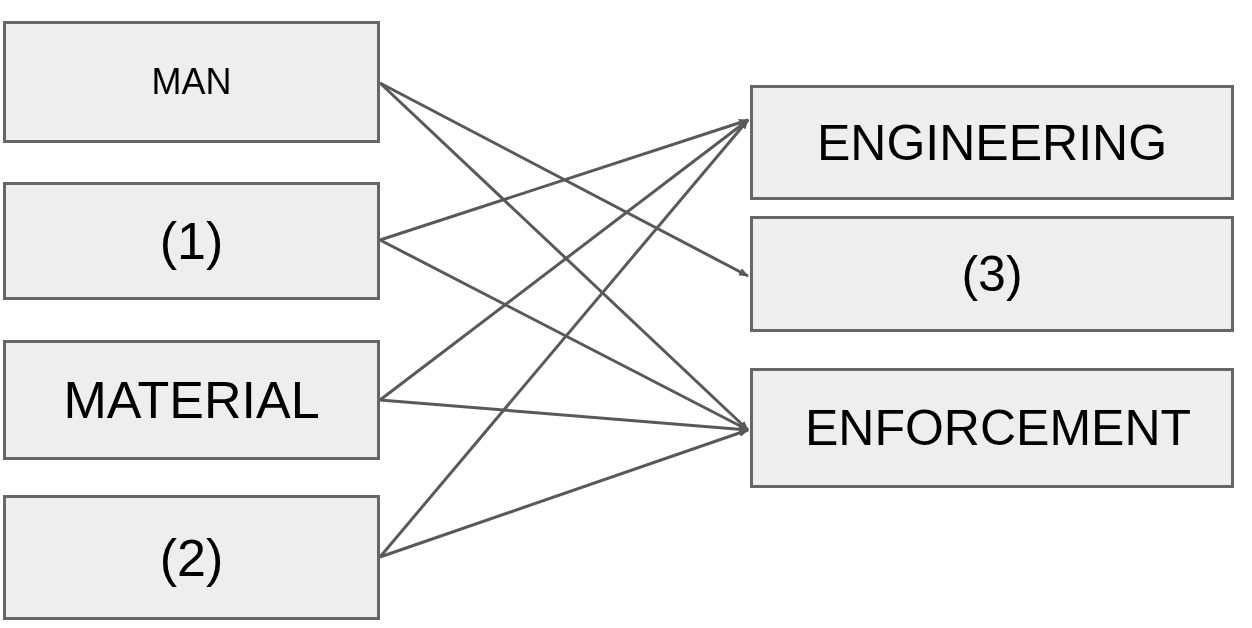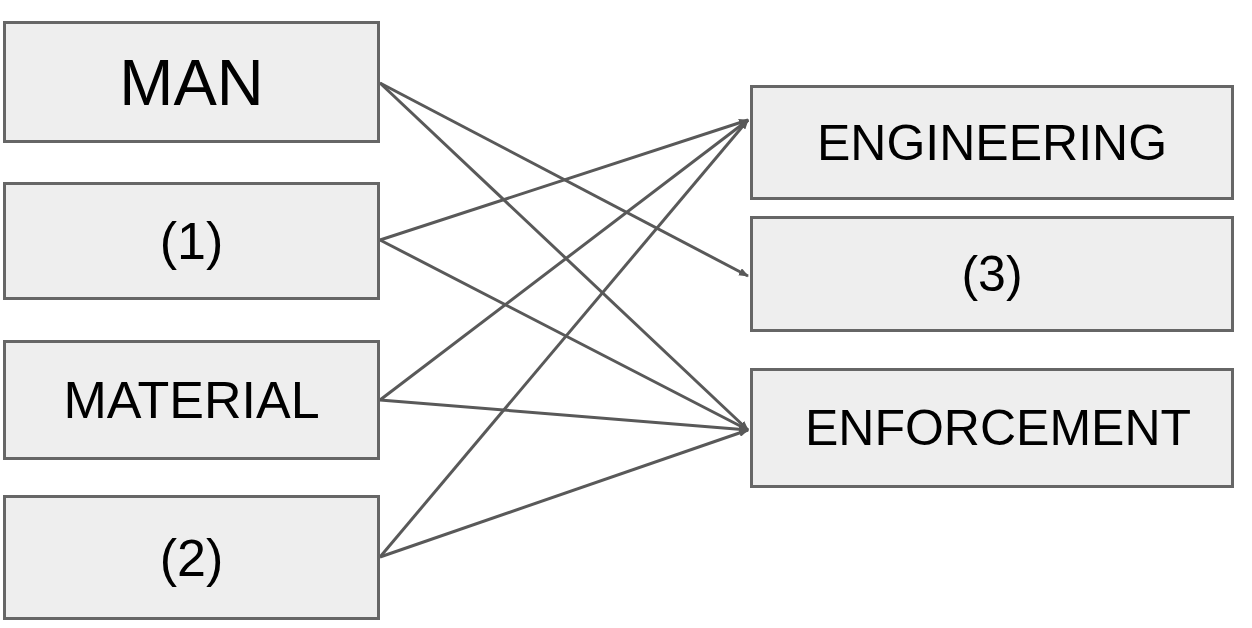--- a/index.html
+++ b/index.html
@@ -29,21 +29,21 @@
     font-family: "Liberation Sans", sans-serif;
     font-weight: 400;
     letter-spacing: 0px;
     white-space: nowrap;
   }
   .node-label {
     display: block;
     line-height: 1;
   }
   
-  #node-man      { left: 3px;  top: 21px;  width: 377px; height: 122px; font-size: 65px; }
+  #node-man      { left: 3px;  top: 21px;  width: 377px; height: 122px; font-size: 36px; }
   #node-blank1   { left: 3px;  top: 182px; width: 377px; height: 118px; font-size: 52px; }
   #node-material { left: 3px;  top: 340px; width: 377px; height: 120px; font-size: 52px; align-items: center; }
   #node-blank2   { left: 3px;  top: 495px; width: 377px; height: 125px; font-size: 52px; }
   
   #node-engineering { left: 750px; top: 57px;  width: 484px; height: 115px; font-size: 50px; margin-top: 28px; }
   #node-blank3      { left: 750px; top: 216px; width: 484px; height: 116px; font-size: 50px; }
   #node-enforcement { left: 750px; top: 368px; width: 484px; height: 120px; font-size: 50px; padding-left: 12px; }
 
   #edge-layer {
     position: absolute;

